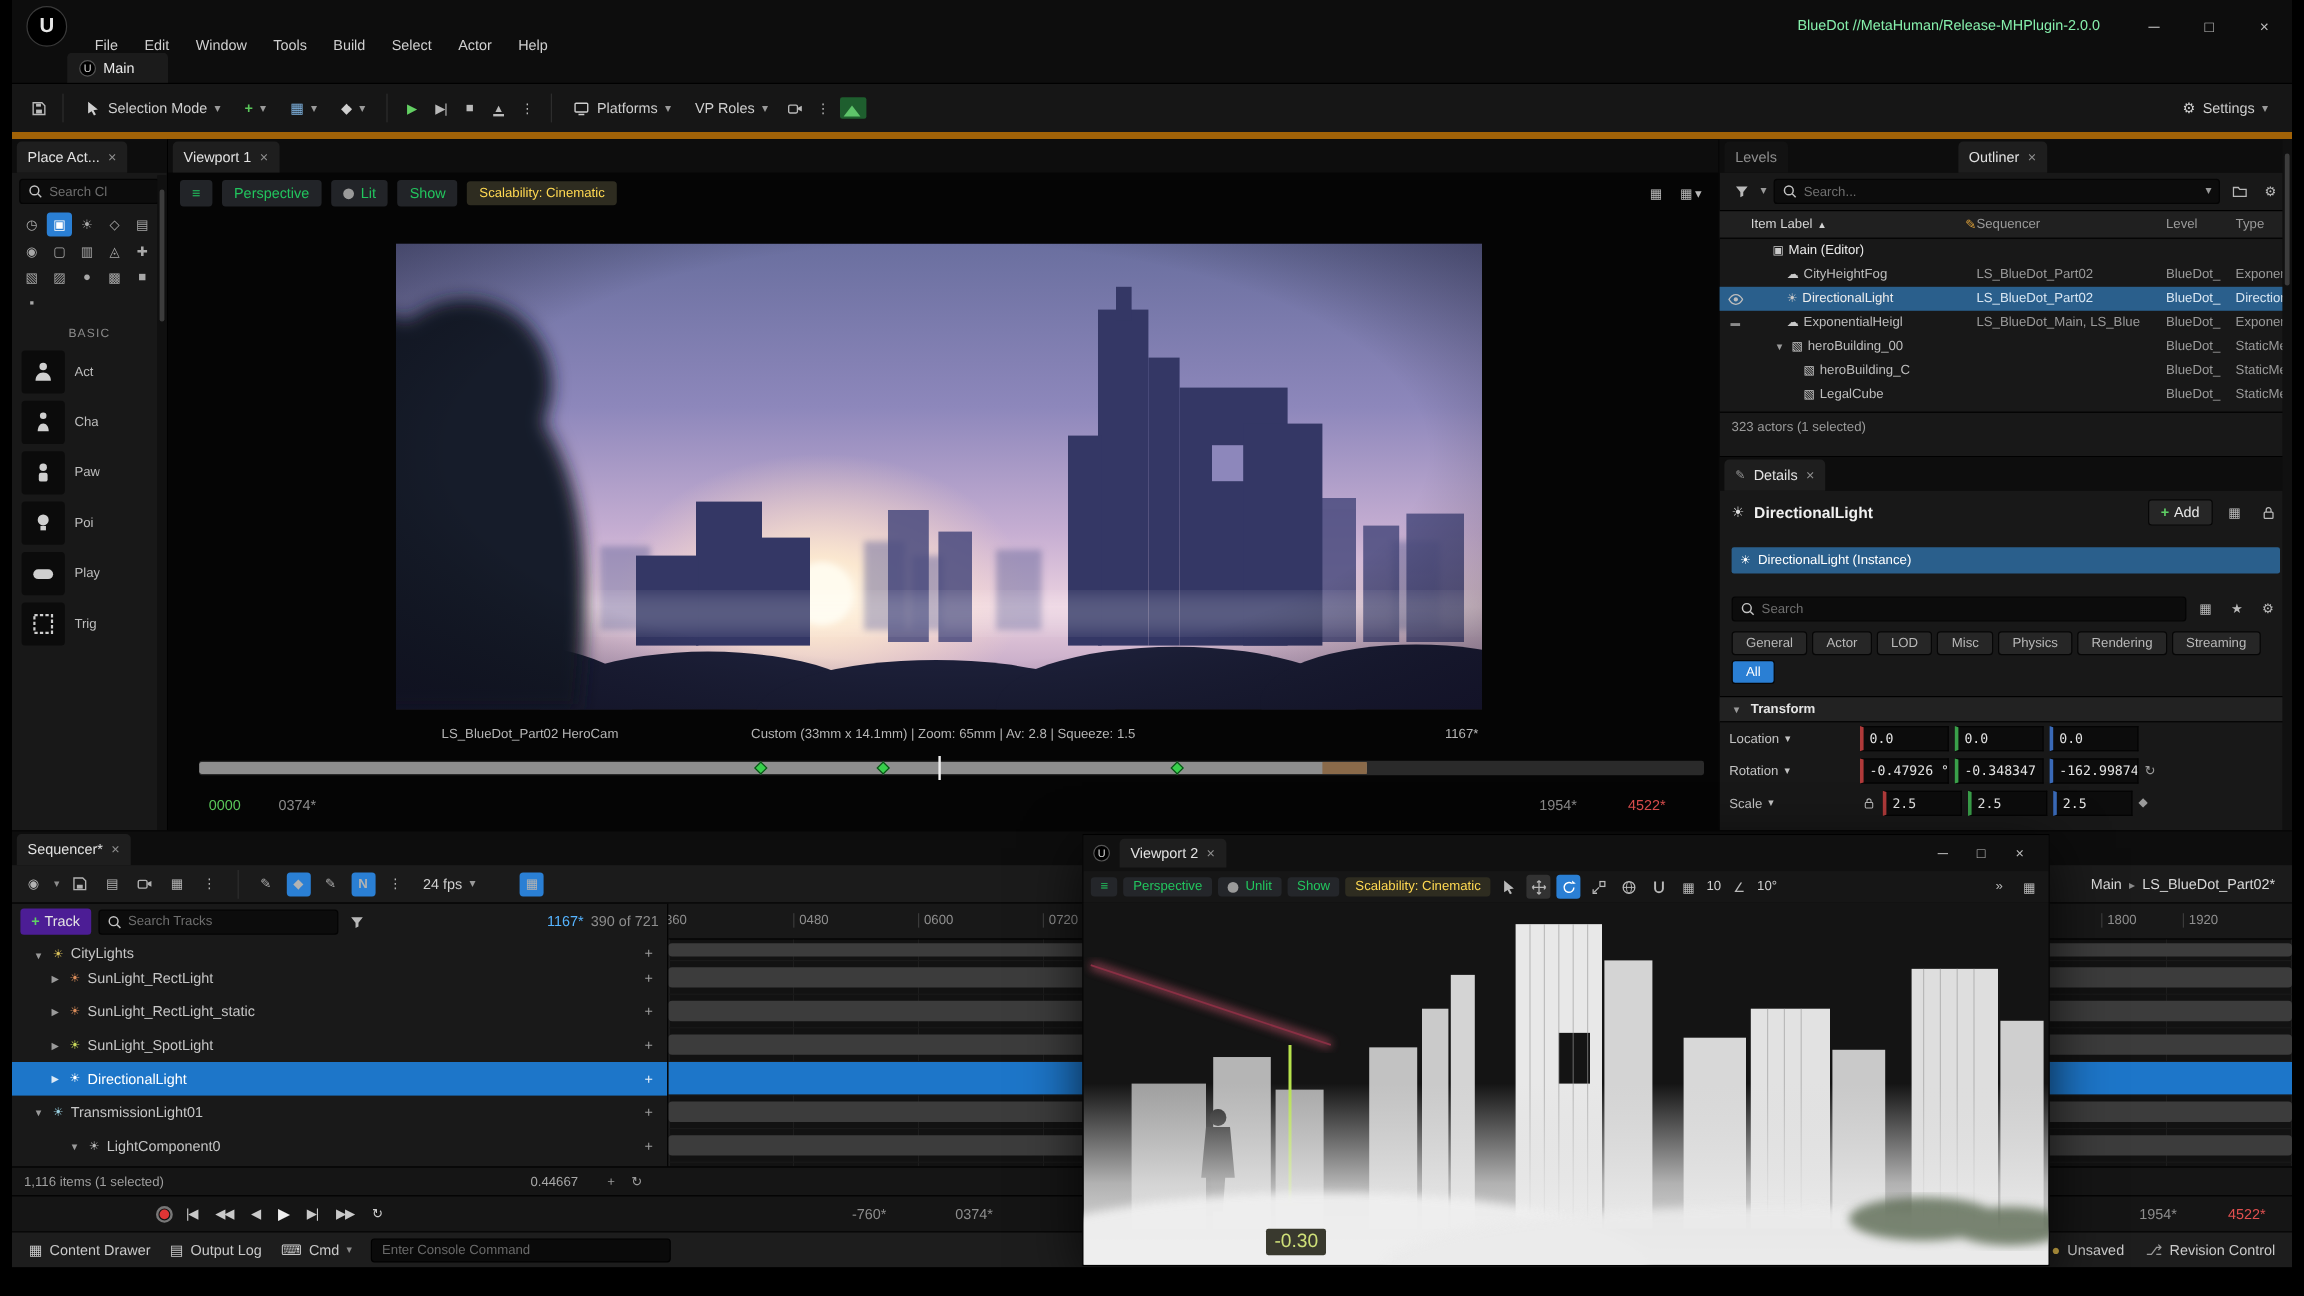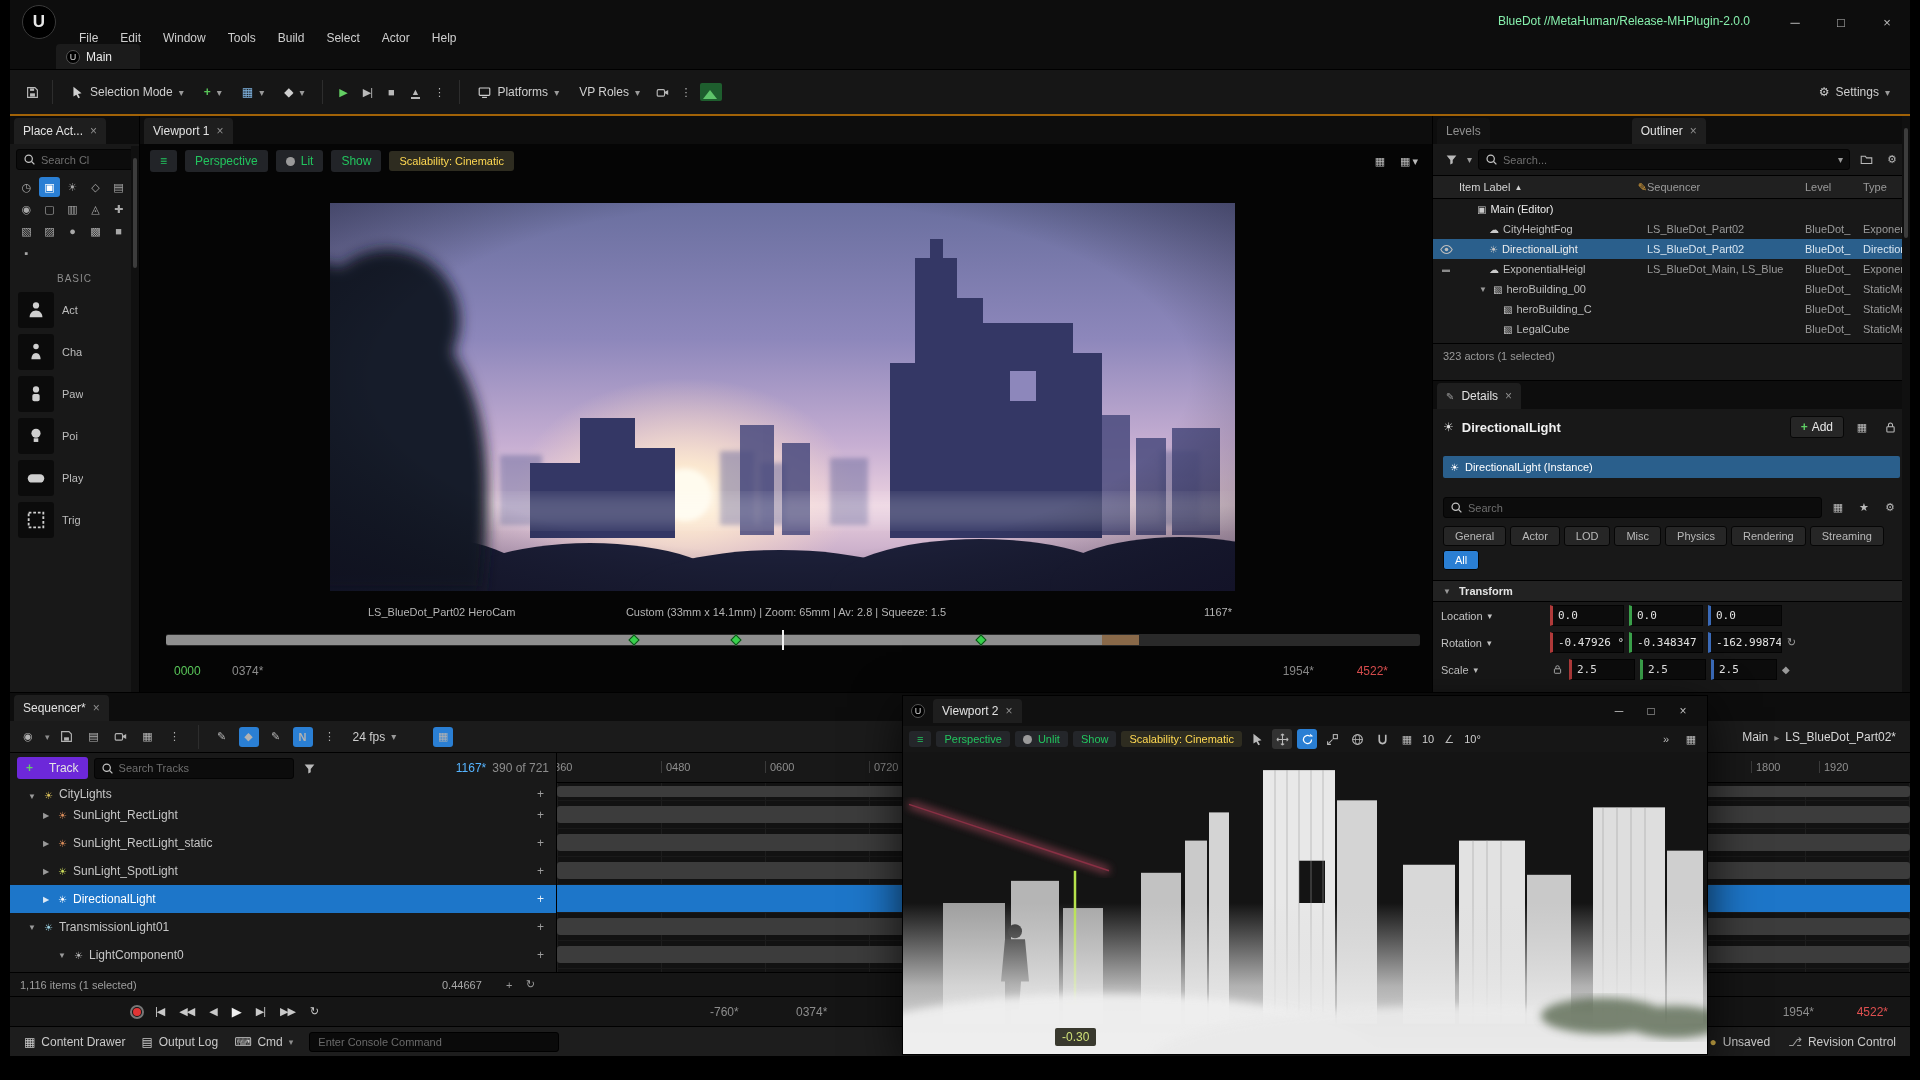--- a/index.html
+++ b/index.html
@@ -33,21 +33,21 @@
   .menu-item{padding:4px 11px;color:#cfcfcf;font-size:12px;}
   .win-title{position:absolute;right:160px;top:14px;color:#86efac;font-size:12px;}
   .win-controls{position:absolute;right:0;top:0;height:44px;display:flex;}
   .win-btn{width:46px;height:100%;display:flex;align-items:center;justify-content:center;color:#bdbdbd;font-size:13px;}
 
   .tabrow{height:26px;background:#0d0d0d;display:flex;align-items:flex-end;padding-left:46px;flex:none;border-bottom:1px solid #000;}
   .main-tab{height:25px;background:#1b1b1b;display:flex;align-items:center;gap:6px;padding:0 28px 0 10px;border-radius:4px 4px 0 0;color:#e9e9e9;}
   .mini-logo{width:14px;height:14px;border-radius:50%;background:#000;border:1px solid #555;color:#ddd;font-size:9px;display:flex;align-items:center;justify-content:center;}
 
   
-  .toolbar{height:46px;background:#161616;display:flex;align-items:center;gap:4px;padding:0 12px;border-bottom:2px solid #a16207;flex:none;}
+  .toolbar{height:46px;background:#161616;display:flex;align-items:center;gap:4px;padding:0 12px;border-bottom:6px solid #a16207;flex:none;}
   .tb-btn{display:flex;align-items:center;gap:6px;padding:6px 8px;border-radius:3px;color:#cfcfcf;font-size:12px;}
   .tb-btn .g-caret{font-size:10px;color:#9a9a9a;}
   .play-big{color:#63cf63;font-size:15px;padding:4px 8px;}
   .img-chip{width:22px;height:18px;background:#1e5e2e;border-radius:2px;position:relative;overflow:hidden;}
   .img-chip::after{content:"";position:absolute;left:3px;bottom:2px;border-left:7px solid transparent;border-right:7px solid transparent;border-bottom:9px solid #5ec46a;}
 
   
   .content{flex:1;display:flex;min-height:0;}
 
   
@@ -135,21 +135,21 @@
 
   
   .sequencer{height:334px;background:#151515;display:flex;flex-direction:column;border-top:1px solid #000;position:relative;flex:none;}
   .seq-toolbar{height:32px;display:flex;align-items:center;gap:7px;padding:0 8px;background:#1b1b1b;border-bottom:1px solid #000;position:relative;flex:none;}
   .seq-toolbar .ib.sm{color:#b2b2b2;}
   .crumb{position:absolute;right:14px;display:flex;align-items:center;gap:6px;color:#d8d8d8;font-size:12px;}
   .crumb .sep::before{content:"▸";color:#8a8a8a;font-size:10px;}
   .seq-main{flex:1;display:flex;min-height:0;}
   .seq-left{width:547px;display:flex;flex-direction:column;border-right:1px solid #000;background:#191919;flex:none;}
   .seq-left-tb{height:30px;display:flex;align-items:center;gap:6px;padding:0 7px;flex:none;}
-  .track-btn{display:flex;align-items:flex-start;gap:16px;background:#6d28d9;border-radius:3px;padding:4px 9px;color:#e4e4e4;}
+  .track-btn{display:flex;align-items:flex-start;gap:4px;background:#4c1d95;border-radius:3px;padding:4px 9px;color:#e4e4e4;}
   .track-btn .g-plus{color:#5fd065;font-weight:bold;}
   .seq-tracks{flex:1;overflow:hidden;}
   .track-row{height:28px;display:flex;align-items:center;gap:6px;padding-left:16px;color:#c6c6c6;font-size:12px;}
   .track-row.ind1{padding-left:30px;} .track-row.ind2{padding-left:46px;}
   .track-row.selected{background:#1d76c9;color:#fff;}
   .track-plus{margin-left:auto;margin-right:12px;color:#9c9c9c;}
   .seq-right{flex:1;position:relative;background:#121212;overflow:hidden;}
   .ruler{height:30px;border-bottom:1px solid #000;position:relative;color:#8f8f8f;font-size:11px;background:#181818;}
   .ruler span{position:absolute;top:8px;border-left:1px solid #3a3a3a;padding-left:4px;}
   .lanes{position:absolute;top:30px;left:0;right:0;bottom:0;background-image:repeating-linear-gradient(90deg,#1d1d1d 0 1px,transparent 1px 104px);}
@@ -173,21 +173,21 @@
   .vp2{position:absolute;left:902px;top:695px;width:806px;height:360px;background:#1a1a1a;border:1px solid #000;box-shadow:0 12px 45px rgba(0,0,0,.75);display:flex;flex-direction:column;z-index:50;}
   .vp2-title{height:30px;background:#101010;display:flex;align-items:center;gap:8px;padding:0 8px;flex:none;}
   .vp2-title .ptab{height:24px;}
   .vp2-controls{margin-left:auto;display:flex;}
   .vp2-controls .win-btn{width:32px;height:28px;font-size:12px;}
   .vp2-toolbar{height:26px;display:flex;align-items:center;gap:5px;padding:0 6px;background:#161616;flex:none;}
   .vp2-toolbar .vp-btn{padding:2px 8px;font-size:11px;}
   .vp2-toolbar .badge{padding:2px 8px;}
   .vp2-canvas{flex:1;position:relative;background:#101010;min-height:0;}
   .vp2-canvas svg{width:100%;height:100%;display:block;}
-  .vp2-value{position:absolute;left:152px;bottom:8px;background:rgba(25,25,12,.85);color:#cfe078;padding:2px 7px;font-size:12px;border-radius:2px;}
+  .vp2-value{position:absolute;left:152px;bottom:8px;background:rgba(25,25,12,.85);color:#cfe078;padding:2px 7px;font-size:16px;border-radius:2px;}
 </style>
 </head>
 <body>
 
 <div class="screen">
 <div class="app">
 
   <div class="titlebar">
     <div class="logo">U</div>
     <div class="row">

